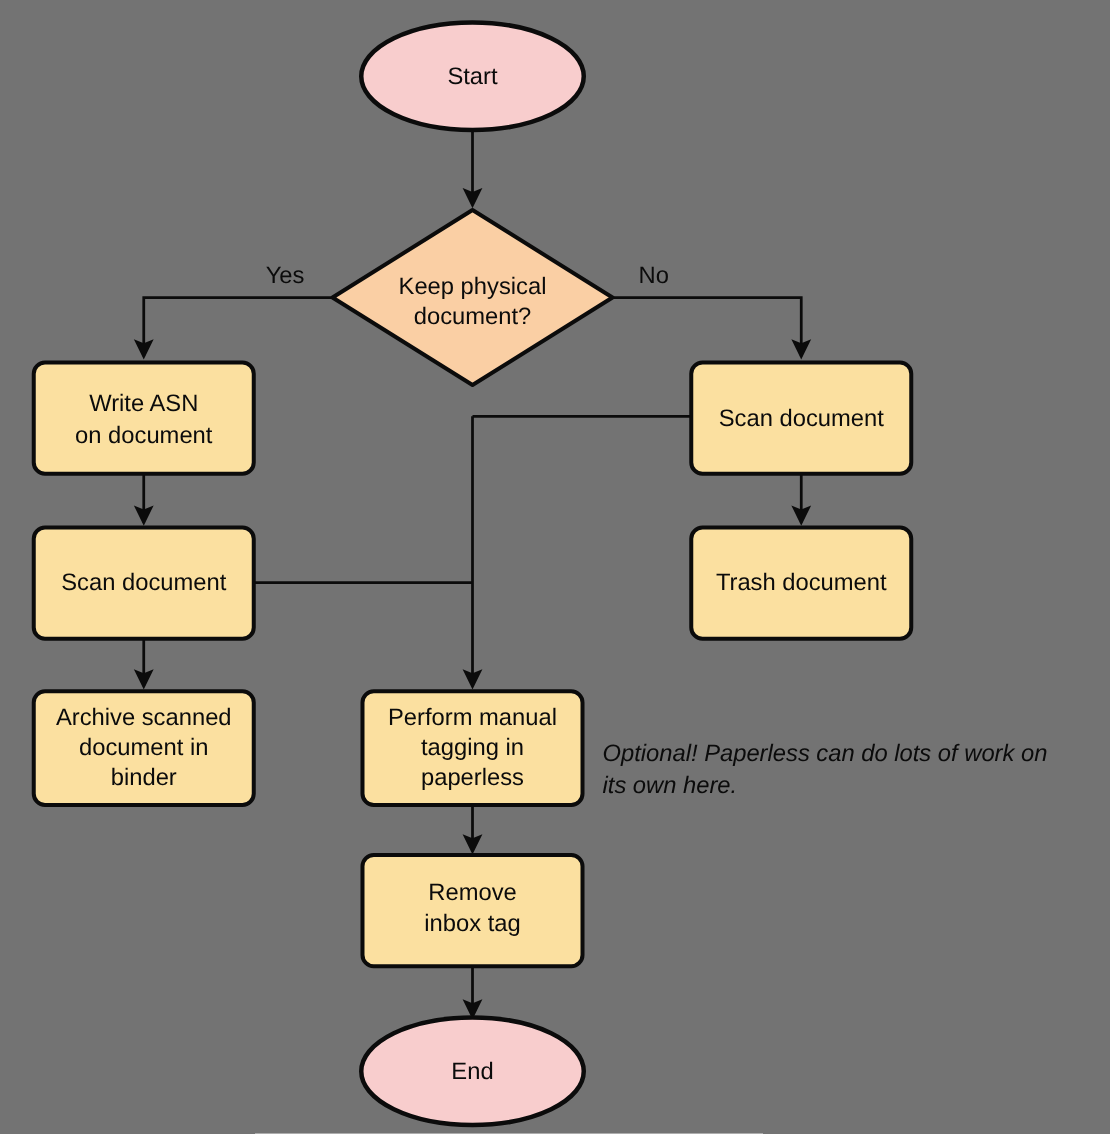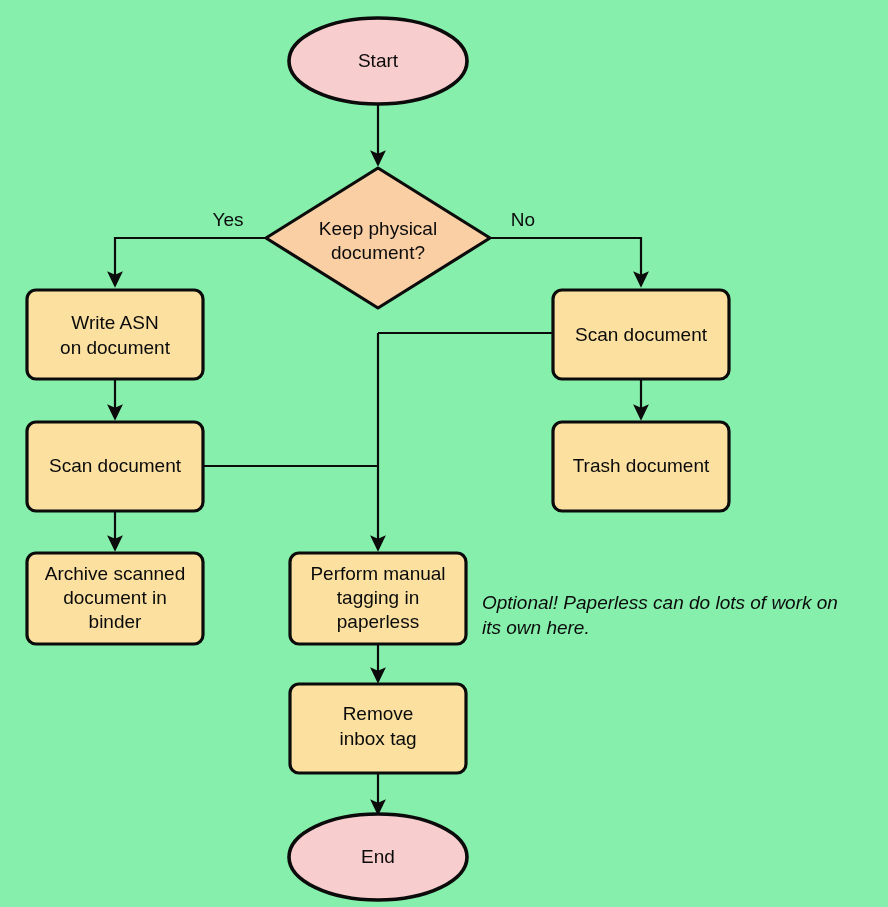--- a/index.html
+++ b/index.html
@@ -8,21 +8,21 @@
     padding: 0;
     background: #ffffff;
   }
   body {
     font-family: "Liberation Sans", sans-serif;
   }
   #flowchart-root {
     position: relative;
     width: 888px;
     height: 907px;
-    background: #86efac;
+    background: #737373;
     overflow: hidden;
   }
   #flow-svg {
     position: absolute;
     left: 0;
     top: 0;
     width: 888px;
     height: 907px;
   }
   .node-shape {

